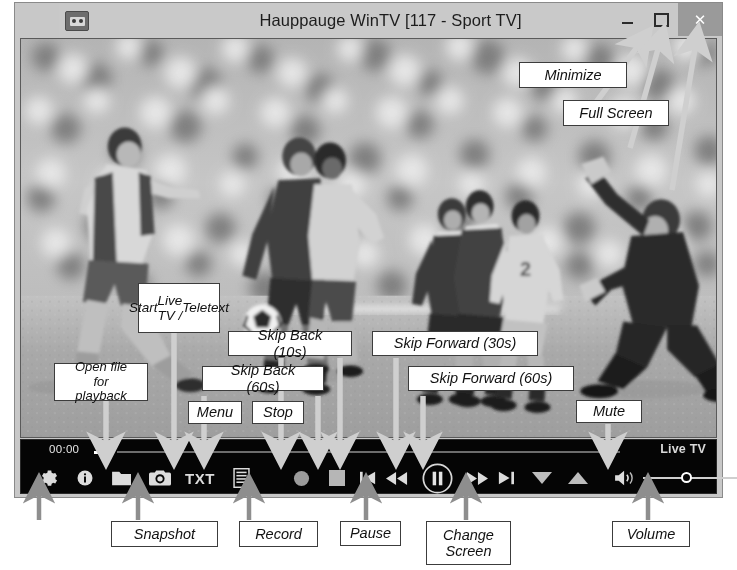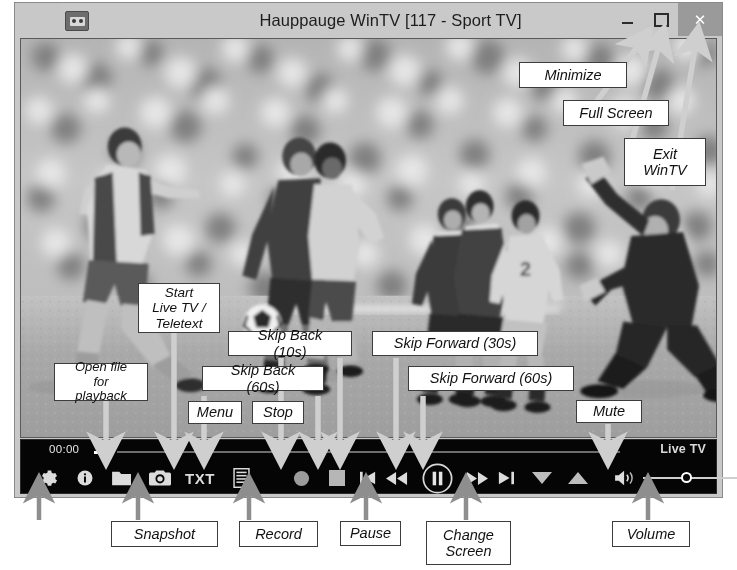--- a/index.html
+++ b/index.html
@@ -561,26 +561,22 @@
       <line x1="366" y1="520" x2="366" y2="489"></line>
       <line x1="466" y1="520" x2="466" y2="489"></line>
       <line x1="648" y1="520" x2="648" y2="489"></line>
     </g>
   </svg>
 
   <div class="callout" style="left:519px;top:62px;width:108px;height:26px;">Minimize</div>
 
   <div class="callout" style="left:563px;top:100px;width:106px;height:26px;">Full Screen</div>
 
-  <div class="callout" style="left:624px;top:138px;width:82px;height:48px;flex-direction:column;">
-    <span class="l2">Exit</span>
-    <span class="l2">WinTV</span>
-  </div>
-
-  <div class="callout" style="left:138px;top:283px;width:82px;height:50px;flex-direction:column;font-size:13.5px;">
+
+  <div class="callout" style="left:138px;top:283px;width:82px;height:50px;font-size:13.5px;">
     <span class="l2">Start</span>
     <span class="l2">Live TV /</span>
     <span class="l2">Teletext</span>
   </div>
 
   <div class="callout" style="left:54px;top:363px;width:94px;height:38px;flex-direction:column;font-size:13px;">
     <span class="l2">Open file for</span>
     <span class="l2">playback</span>
   </div>
 

